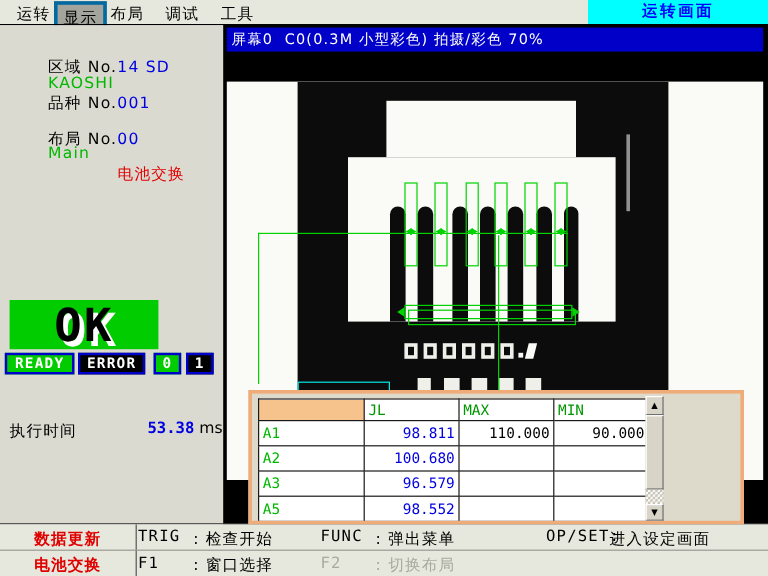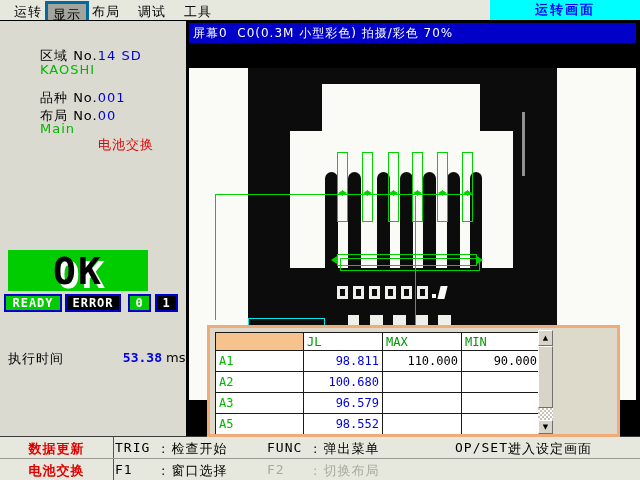--- a/index.html
+++ b/index.html
@@ -12,21 +12,21 @@
   .menubar .mi{ position:absolute; top:3px; font-weight:normal; letter-spacing:1px; cursor:default; }
   .menubar .mi.selected{ top:1px; padding:2px 5px 1px 5px; background:#A3A49B; border:3px solid #0369a1; }
   .screenlabel{ position:absolute; left:490px; top:0; width:150px; height:20px; background:#00FFFF;
                 color:#0000FF; font-weight:bold; text-align:center; line-height:20px; letter-spacing:2px; }
   .topline{ position:absolute; left:0; top:20px; width:640px; height:1px; background:#000; }
 
   
   .leftpanel{ position:absolute; left:0; top:21px; width:186px; height:416px; background:#DADAD1; }
   .lp-line{ position:absolute; left:8px; letter-spacing:1px; white-space:pre;padding-left:32px; }
   .blue{ color:#0000E0; } .green{ color:#00B800; } .red{ color:#E00000; }
-  .okbox{ position:absolute; left:8px; top:229px; width:140px; height:41px; background:#00CC00;
+  .okbox{ position:absolute; left:8px; top:229px; width:124px; height:41px; background:#00CC00;
           display:flex; align-items:center; justify-content:center; }
   .okbox span{ font-family:"DejaVu Sans Mono","Liberation Mono",monospace; font-size:38px; font-weight:bold;
                color:#000; text-shadow:4px 4px 0 #fff; letter-spacing:2px; line-height:1; }
   .badge{ position:absolute; top:273px; height:18px; border:2px solid #0000CC; color:#fff;
           font-family:"DejaVu Sans Mono","Liberation Mono",monospace; font-size:12px; font-weight:bold;
           display:flex; align-items:center; justify-content:center; letter-spacing:1px; }
   .b-ready{ left:4px; width:58px; background:#00CC00; }
   .b-error{ left:65px; width:56px; background:#000; }
   .b-bit0{ left:128px; width:23px; background:#00CC00; }
   .b-bit1{ left:155px; width:23px; background:#000; }
@@ -103,21 +103,21 @@
     <span class="mi" style="left:92px">布局</span>
     <span class="mi" style="left:138px">调试</span>
     <span class="mi" style="left:184px">工具</span>
     <div class="screenlabel">运转画面</div>
   </div>
   <div class="topline"></div>
 
   <div class="leftpanel">
     <div class="lp-line" style="top:26px"><span>区域 No.</span><span class="blue">14 SD</span></div>
     <div class="lp-line green" style="top:41px">KAOSHI</div>
-    <div class="lp-line" style="top:68px"><span>品种 No.</span><span class="blue">001</span></div>
+    <div class="lp-line" style="top:56px"><span>品种 No.</span><span class="blue">001</span></div>
     <div class="lp-line" style="top:86px"><span>布局 No.</span><span class="blue">00</span></div>
     <div class="lp-line green" style="top:100px">Main</div>
     <div class="lp-line red" style="left:66px; top:115px">电池交换</div>
 
     <div class="okbox">
         <span>OK</span>
       </div>
     <div class="badge b-ready">READY</div>
     <div class="badge b-error">ERROR</div>
     <div class="badge b-bit0">0</div>

